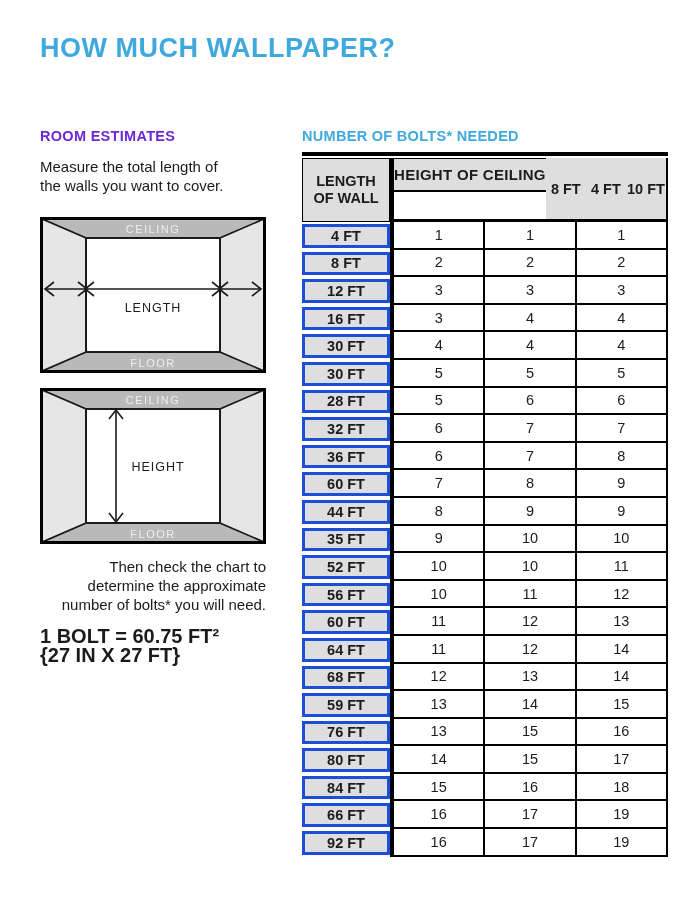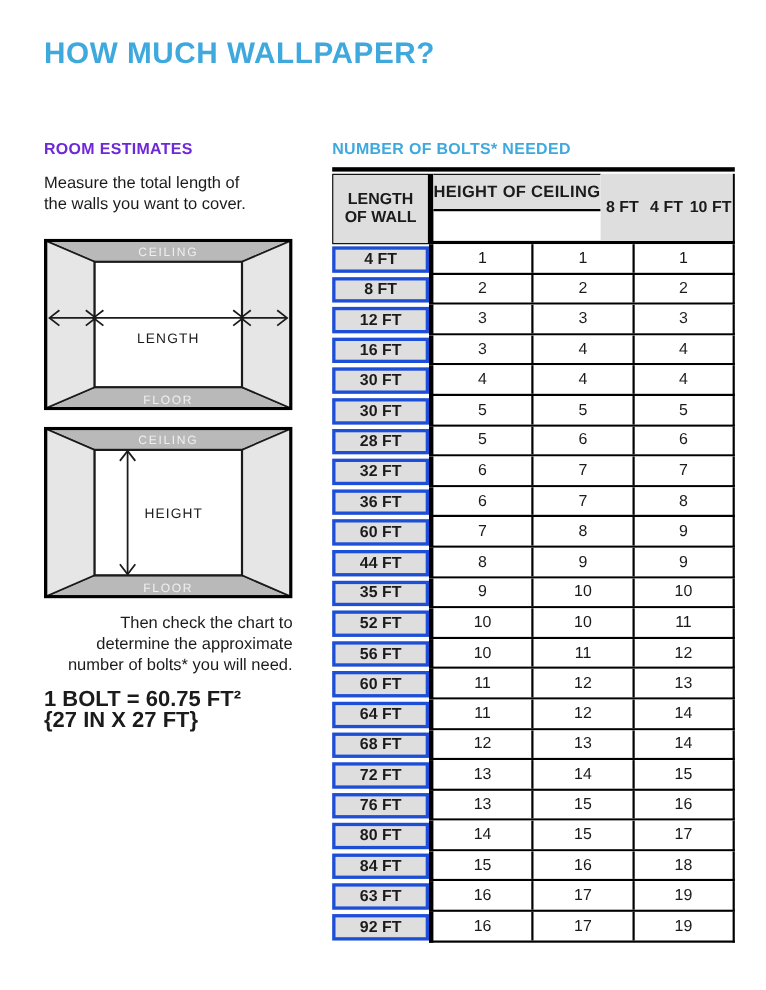--- a/index.html
+++ b/index.html
@@ -304,21 +304,21 @@
     </div>
     <div class="row-data">
       <div class="t-cell">12</div>
       <div class="t-cell">13</div>
       <div class="t-cell">14</div>
     </div>
   </div>
 
   <div class="t-row">
     <div class="label-wrap">
-      <div class="t-label">72 FT</div>
+      <div class="t-label">59 FT</div>
     </div>
     <div class="row-data">
       <div class="t-cell">13</div>
       <div class="t-cell">14</div>
       <div class="t-cell">15</div>
     </div>
   </div>
 
   <div class="t-row">
     <div class="label-wrap">
@@ -348,21 +348,21 @@
     </div>
     <div class="row-data">
       <div class="t-cell">15</div>
       <div class="t-cell">16</div>
       <div class="t-cell">18</div>
     </div>
   </div>
 
   <div class="t-row">
     <div class="label-wrap">
-      <div class="t-label">63 FT</div>
+      <div class="t-label">66 FT</div>
     </div>
     <div class="row-data">
       <div class="t-cell">16</div>
       <div class="t-cell">17</div>
       <div class="t-cell">19</div>
     </div>
   </div>
 
   <div class="t-row">
     <div class="label-wrap">

